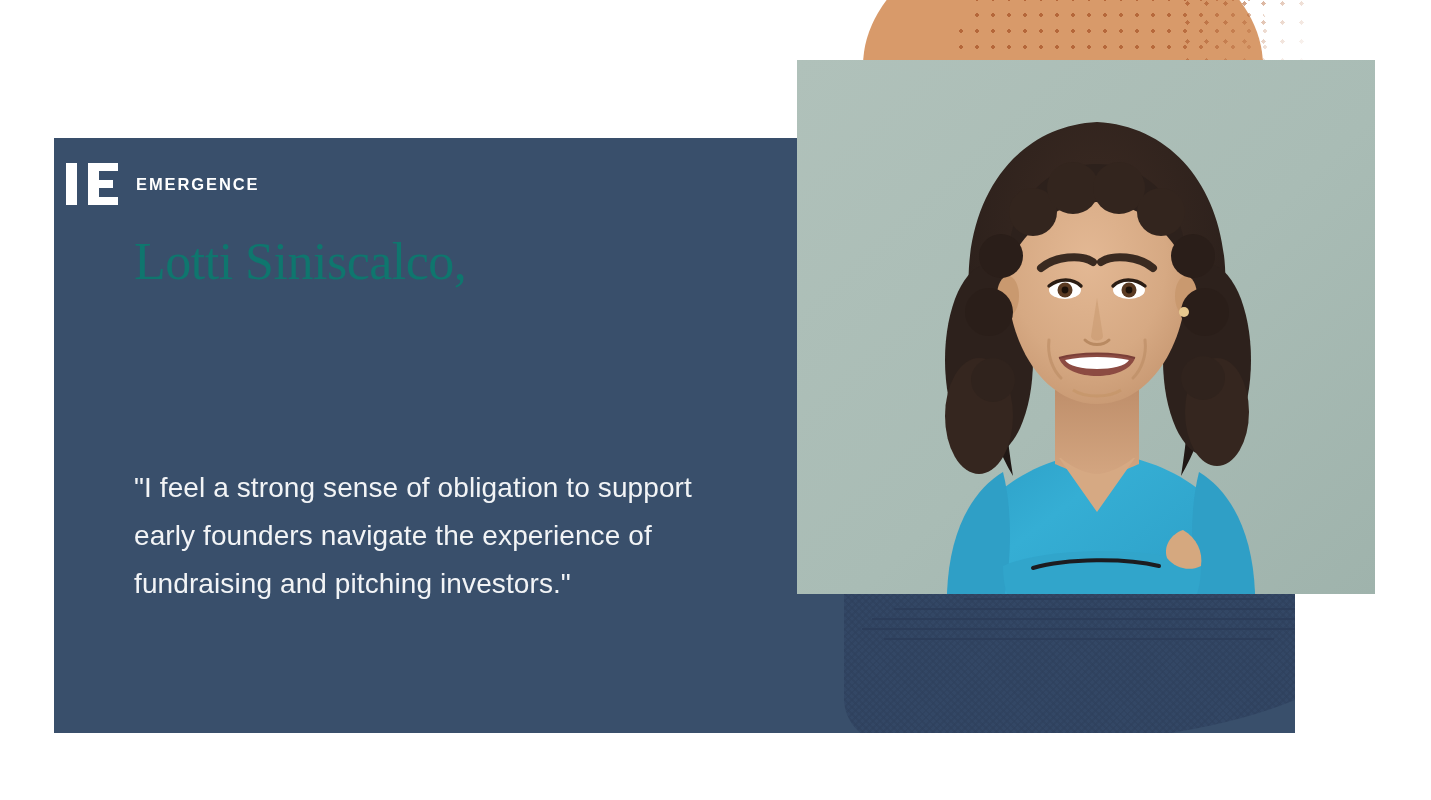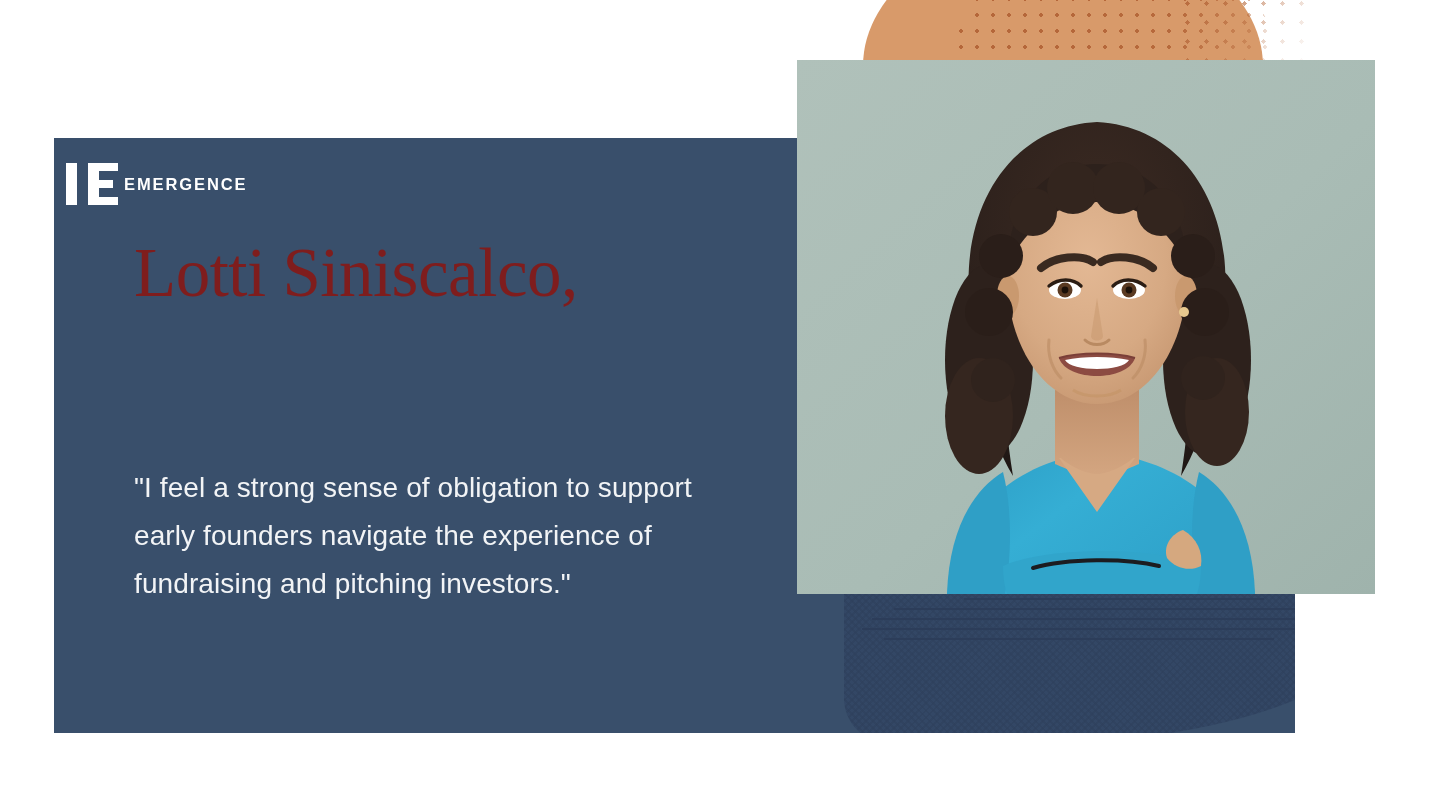--- a/index.html
+++ b/index.html
@@ -75,42 +75,42 @@
   }
   .card-lines { position:absolute; left:800px; top:458px; width:420px; height:60px; z-index:2; }
   .card-lines i {
     position:absolute; display:block; height:2px; background:#2b3c58; opacity:.85;
   }
 
   
   .logo-row {
     position:absolute;
     left:66px; top:163px;
-    display:flex; align-items:center; gap:6px;
+    display:flex; align-items:center; gap:18px;
     z-index:8;
   }
   .logo-mark { width:52px; height:42px; display:block; }
   .logo-word {
     color:#ffffff;
     font-size:16.5px;
     font-weight:700;
     letter-spacing:1.9px;
     line-height:1;
     white-space:nowrap;
   }
 
   
   .headline {
     position:absolute;
     left:134px; top:228px;
     width:640px;
     z-index:8;
-    color:#7f1d1d;
+    color:#0f766e;
     font-family:"Liberation Serif", "DejaVu Serif", serif;
-    font-size:69px;
+    font-size:52px;
     font-weight:400;
     line-height:1.32;
     letter-spacing:-0.5px;
   }
   .headline .ln { display:block; white-space:nowrap; }
 
   
   .quote {
     position:absolute;
     left:134px; top:464px;

